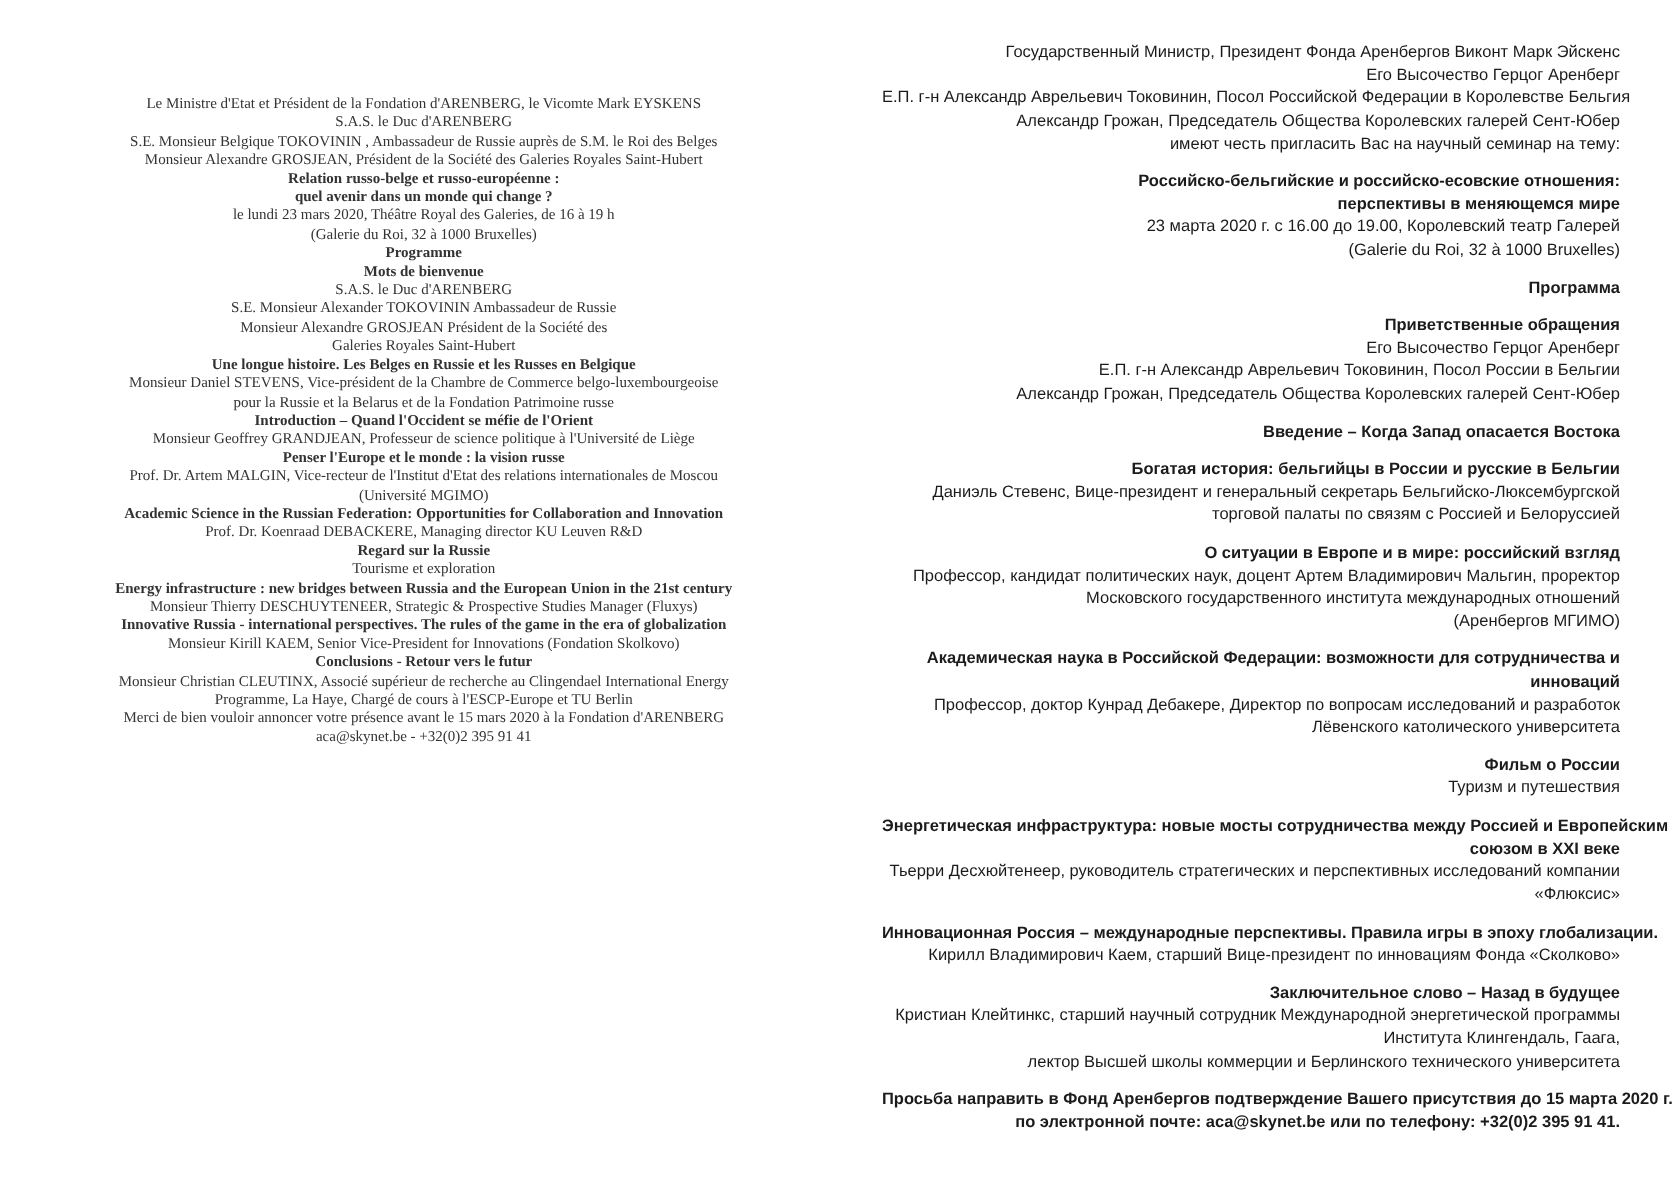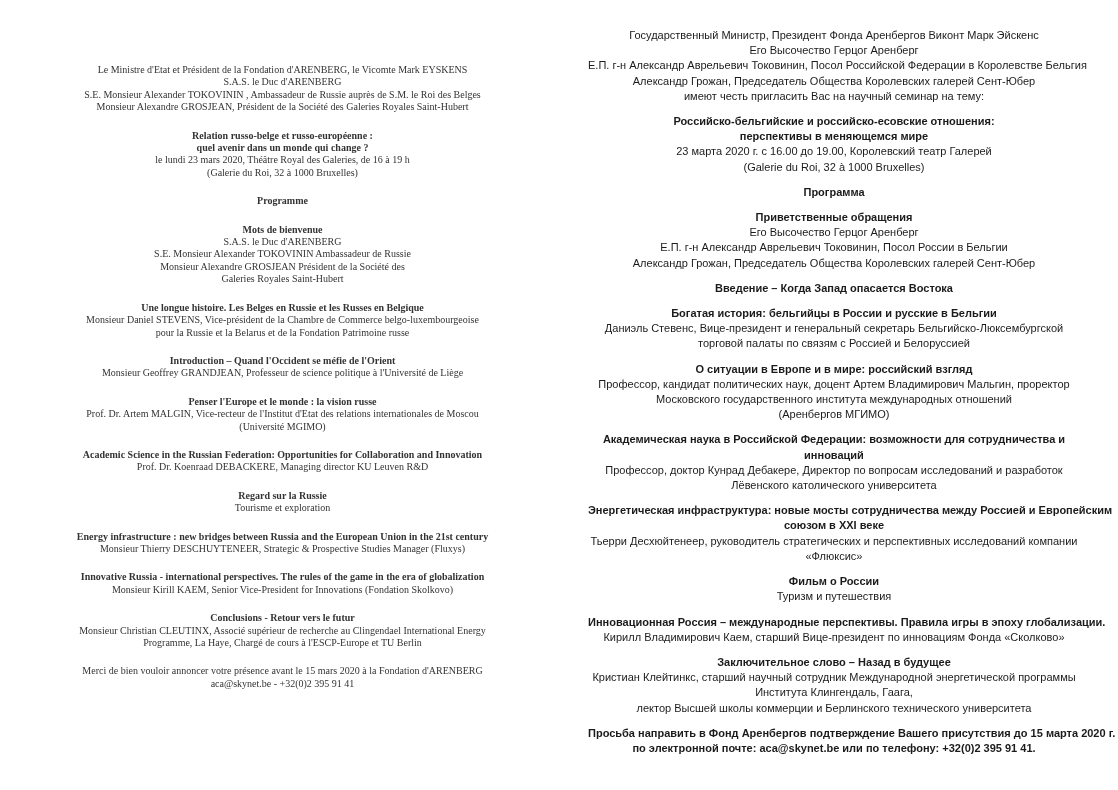--- a/index.html
+++ b/index.html
@@ -21,37 +21,38 @@
     left: 55px; top: 64px; width: 455px;
     font-family: "Liberation Serif", "DejaVu Serif", serif;
     font-size: 10px;
     color: #333333;
   }
   .column--right {
     left: 588px; top: 28px; width: 492px;
     font-family: "Liberation Sans", "DejaVu Sans", sans-serif;
     font-size: 11px;
     color: #1b1b1b;
+    text-align: right;
   }
   .column--left .line { line-height: 12.4px; }
   .column--right .line { line-height: 15.2px; }
-  .column--left .block + .block { margin-top: 16px; }
+  .column--left .block + .block { }
   .column--right .block + .block { margin-top: 10px; }
   .line { white-space: nowrap; }
   .line.bold { font-weight: 700; }
 </style>
 </head>
 <body>
 
 <div class="sheet">
   <div class="column column--left">
       <div class="block">
         <div class="line">Le Ministre d'Etat et Président de la Fondation d'ARENBERG, le Vicomte Mark EYSKENS</div>
         <div class="line">S.A.S. le Duc d'ARENBERG</div>
-        <div class="line">S.E. Monsieur Alexander TOKOVININ , Ambassadeur de Russie auprès de S.M. le Roi des Belges</div>
+        <div class="line">S.E. Monsieur Belgique TOKOVININ , Ambassadeur de Russie auprès de S.M. le Roi des Belges</div>
         <div class="line">Monsieur Alexandre GROSJEAN, Président de la Société des Galeries Royales Saint-Hubert</div>
       </div>
       <div class="block">
         <div class="line bold">Relation russo-belge et russo-européenne :</div>
         <div class="line bold">quel avenir dans un monde qui change ?</div>
         <div class="line">le lundi 23 mars 2020, Théâtre Royal des Galeries, de 16 à 19 h</div>
         <div class="line">(Galerie du Roi, 32 à 1000 Bruxelles)</div>
       </div>
       <div class="block">
         <div class="line bold">Programme</div>
@@ -140,28 +141,28 @@
         <div class="line">Московского государственного института международных отношений</div>
         <div class="line">(Аренбергов МГИМО)</div>
       </div>
       <div class="block">
         <div class="line bold">Академическая наука в Российской Федерации: возможности для сотрудничества и</div>
         <div class="line bold">инноваций</div>
         <div class="line">Профессор, доктор Кунрад Дебакере, Директор по вопросам исследований и разработок</div>
         <div class="line">Лёвенского католического университета</div>
       </div>
       <div class="block">
+        <div class="line bold">Фильм о России</div>
+        <div class="line">Туризм и путешествия</div>
+      </div>
+      <div class="block">
         <div class="line bold">Энергетическая инфраструктура: новые мосты сотрудничества между Россией и Европейским</div>
         <div class="line bold">союзом в XXI веке</div>
         <div class="line">Тьерри Десхюйтенеер, руководитель стратегических и перспективных исследований компании</div>
         <div class="line">«Флюксис»</div>
-      </div>
-      <div class="block">
-        <div class="line bold">Фильм о России</div>
-        <div class="line">Туризм и путешествия</div>
       </div>
       <div class="block">
         <div class="line bold">Инновационная Россия – международные перспективы. Правила игры в эпоху глобализации.</div>
         <div class="line">Кирилл Владимирович Каем, старший Вице-президент по инновациям Фонда «Сколково»</div>
       </div>
       <div class="block">
         <div class="line bold">Заключительное слово – Назад в будущее</div>
         <div class="line">Кристиан Клейтинкс, старший научный сотрудник Международной энергетической программы</div>
         <div class="line">Института Клингендаль, Гаага,</div>
         <div class="line">лектор Высшей школы коммерции и Берлинского технического университета</div>

